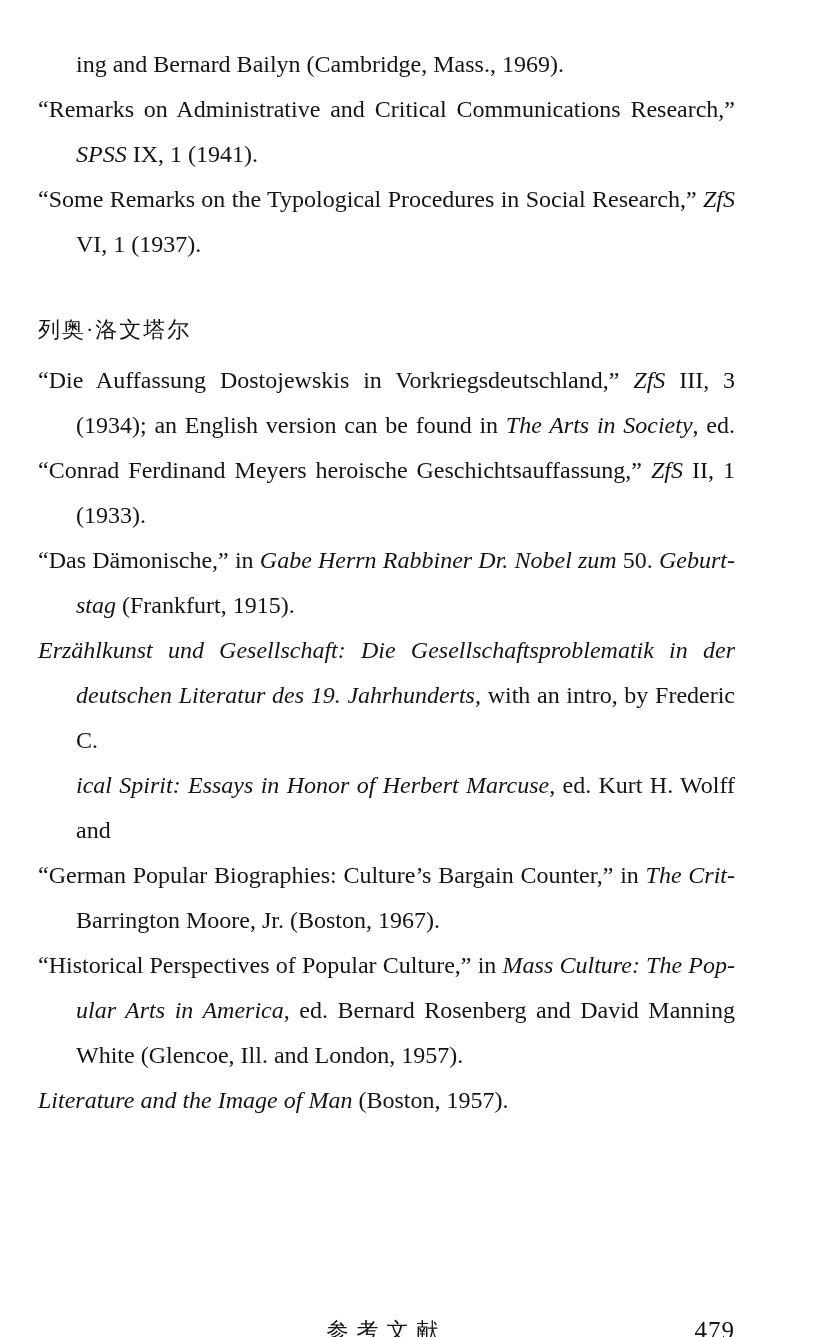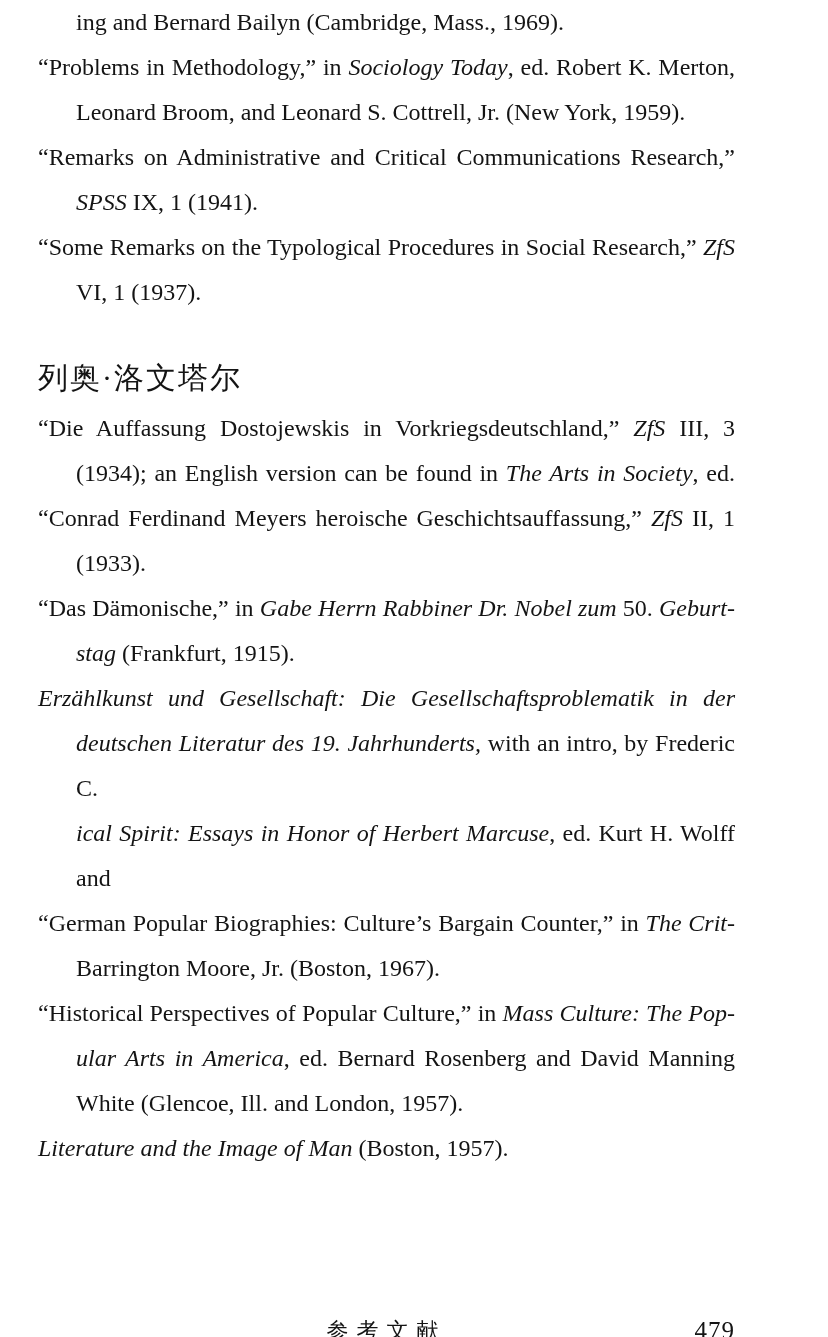--- a/index.html
+++ b/index.html
@@ -11,26 +11,27 @@
     background: #ffffff;
     overflow: hidden;
     font-family: "Liberation Serif", "DejaVu Serif", serif;
     color: #141414;
   }
   .bib {
     position: absolute;
     left: 38px;
     top: 0;
     width: 697px;
+    padding-top: 42px;
     font-size: 24px;
     line-height: 45px;
   }
   .bib-section { display: block; }
   .section-heading {
-    font-size: 30px;
+    font-size: 22px;
     letter-spacing: 2px;
     margin-top: 40px;
     margin-bottom: 6px;
     line-height: 45px;
   }
   .entry { display: block; }
   .line {
     text-align: justify;
     text-align-last: justify;
   }
@@ -61,24 +62,20 @@
   }
 </style>
 </head>
 <body>
 
 <div class="page">
   <main class="bib">
       <section class="bib-section">
         <div class="entry">
           <div class="line indent last"><span>ing and Bernard Bailyn (Cambridge, Mass., 1969).</span></div>
-        </div>
-        <div class="entry">
-          <div class="line"><span>“Problems in Methodology,” in </span><i>Sociology Today</i><span>, ed. Robert K. Merton,</span></div>
-          <div class="line indent last"><span>Leonard Broom, and Leonard S. Cottrell, Jr. (New York, 1959).</span></div>
         </div>
         <div class="entry">
           <div class="line"><span>“Remarks on Administrative and Critical Communications Research,”</span></div>
           <div class="line indent last"><i>SPSS</i><span> IX, 1 (1941).</span></div>
         </div>
         <div class="entry">
           <div class="line"><span>“Some Remarks on the Typological Procedures in Social Research,” </span><i>ZfS</i></div>
           <div class="line indent last"><span>VI, 1 (1937).</span></div>
         </div>
       </section>

